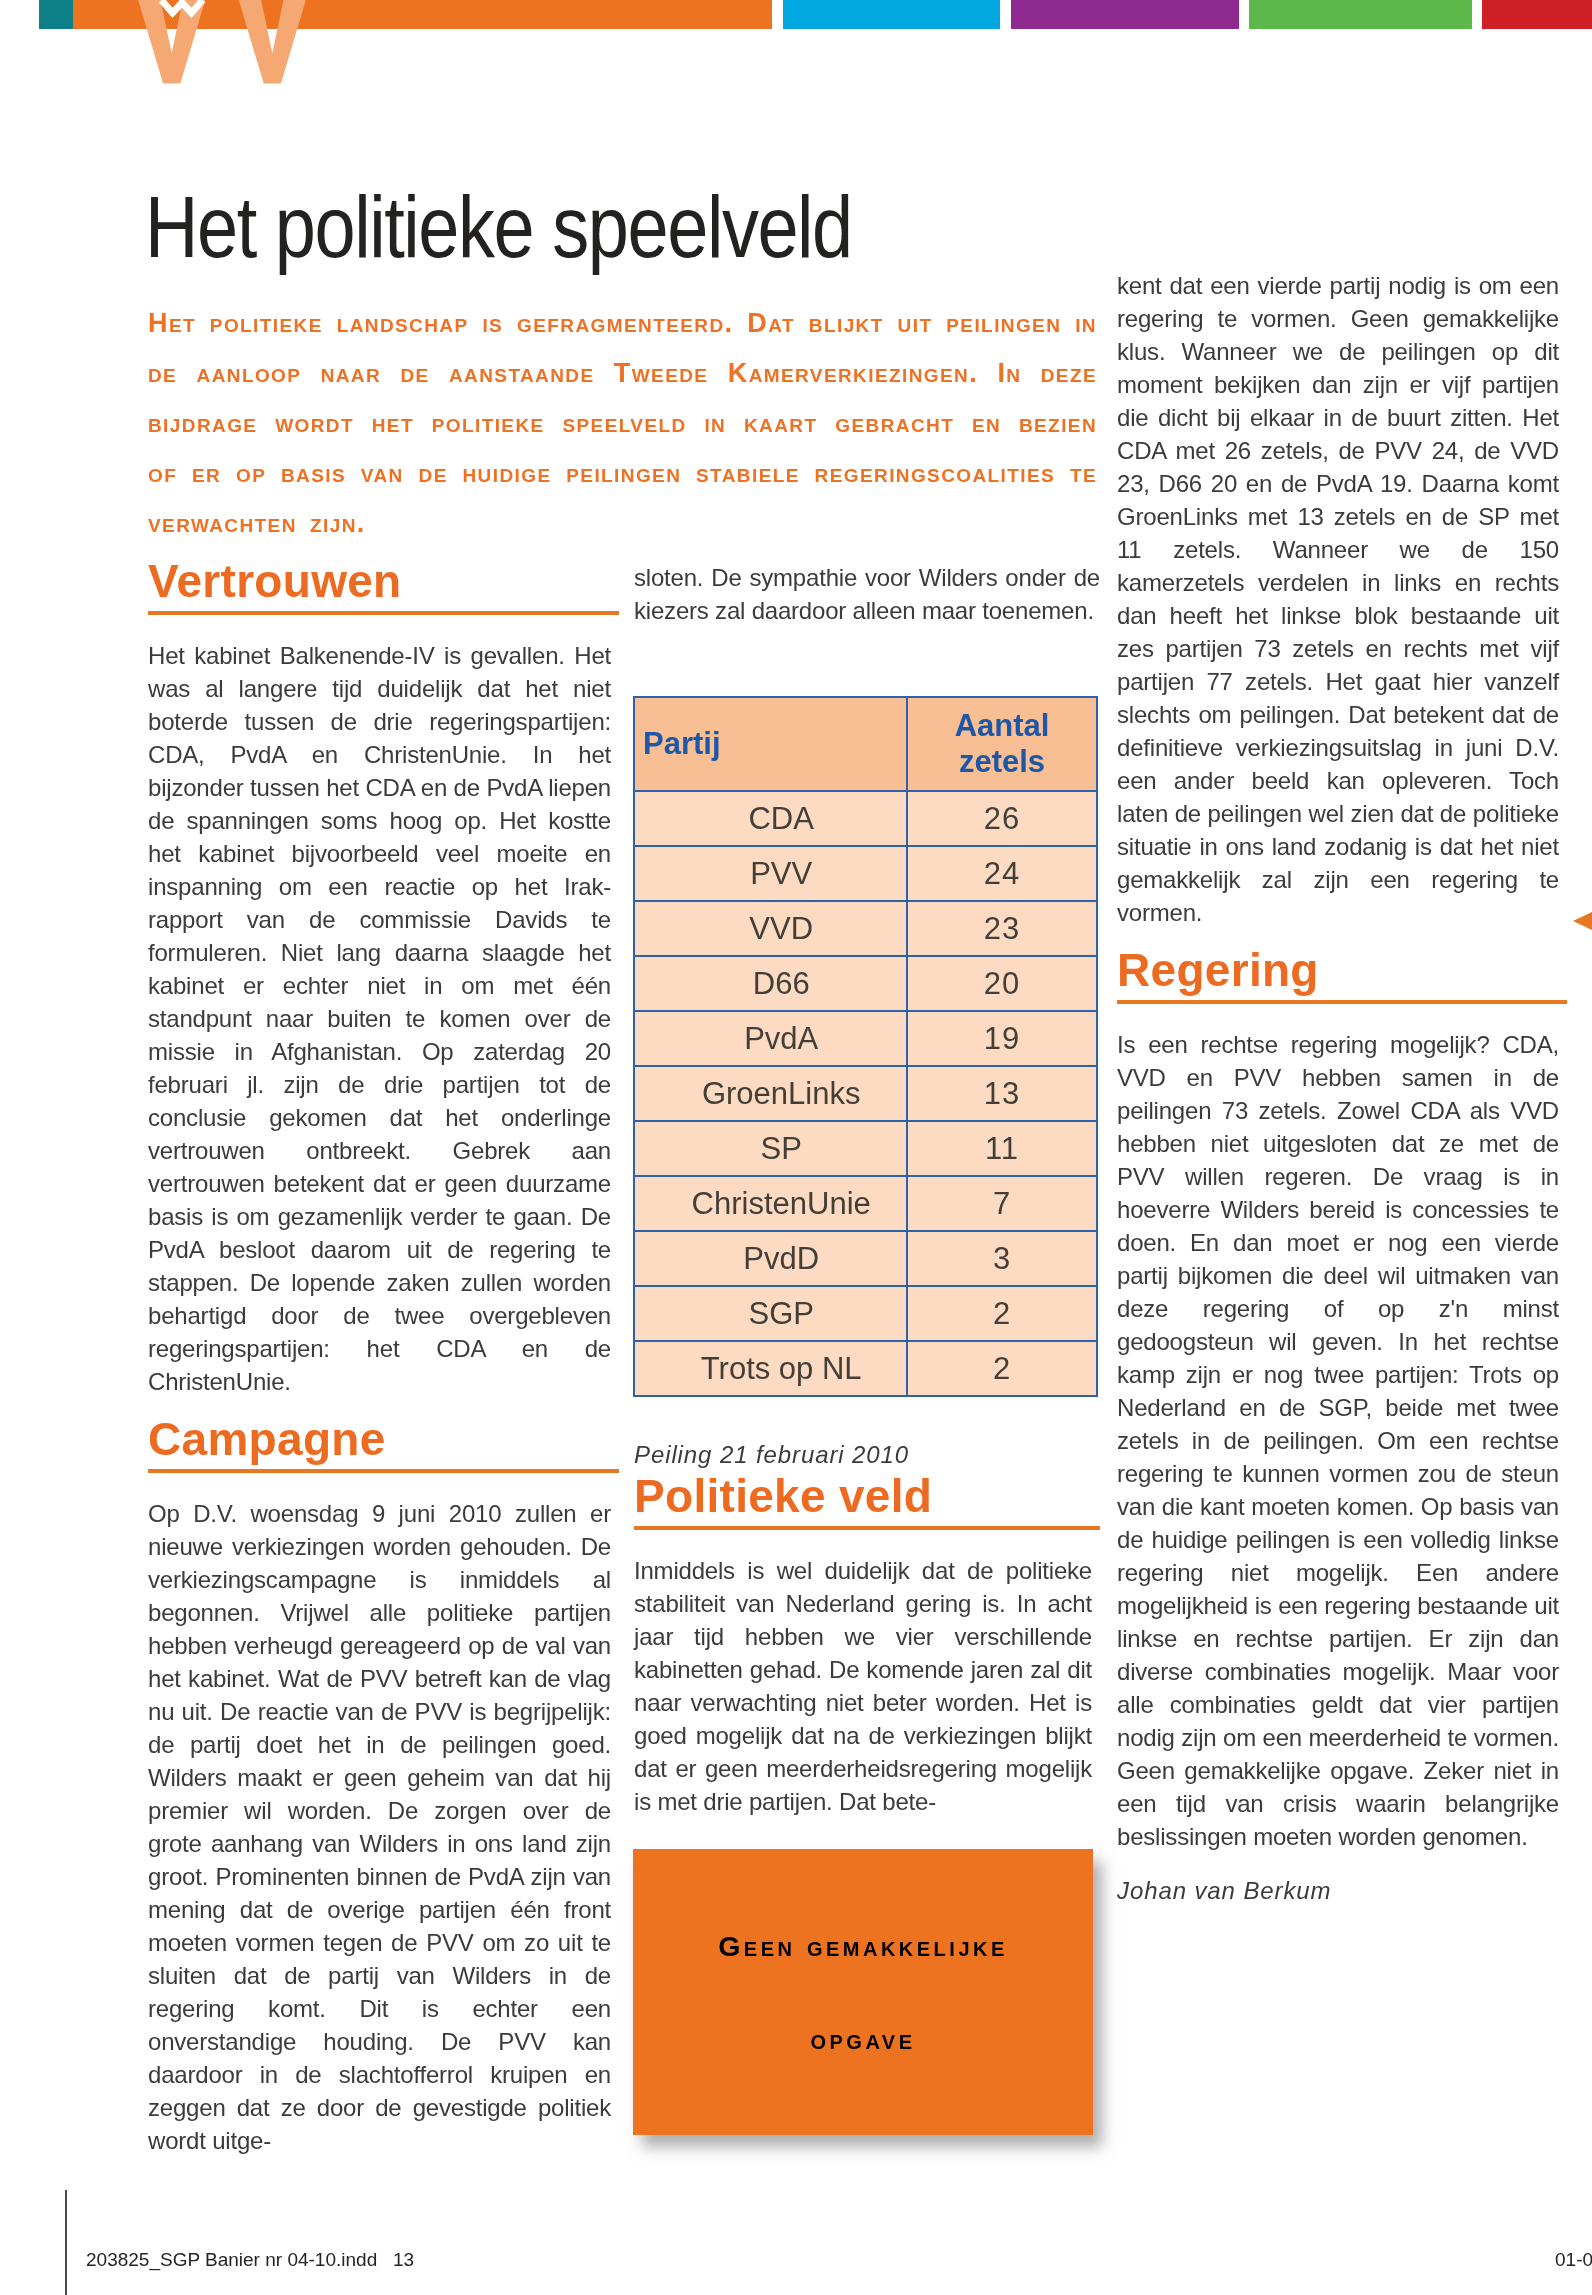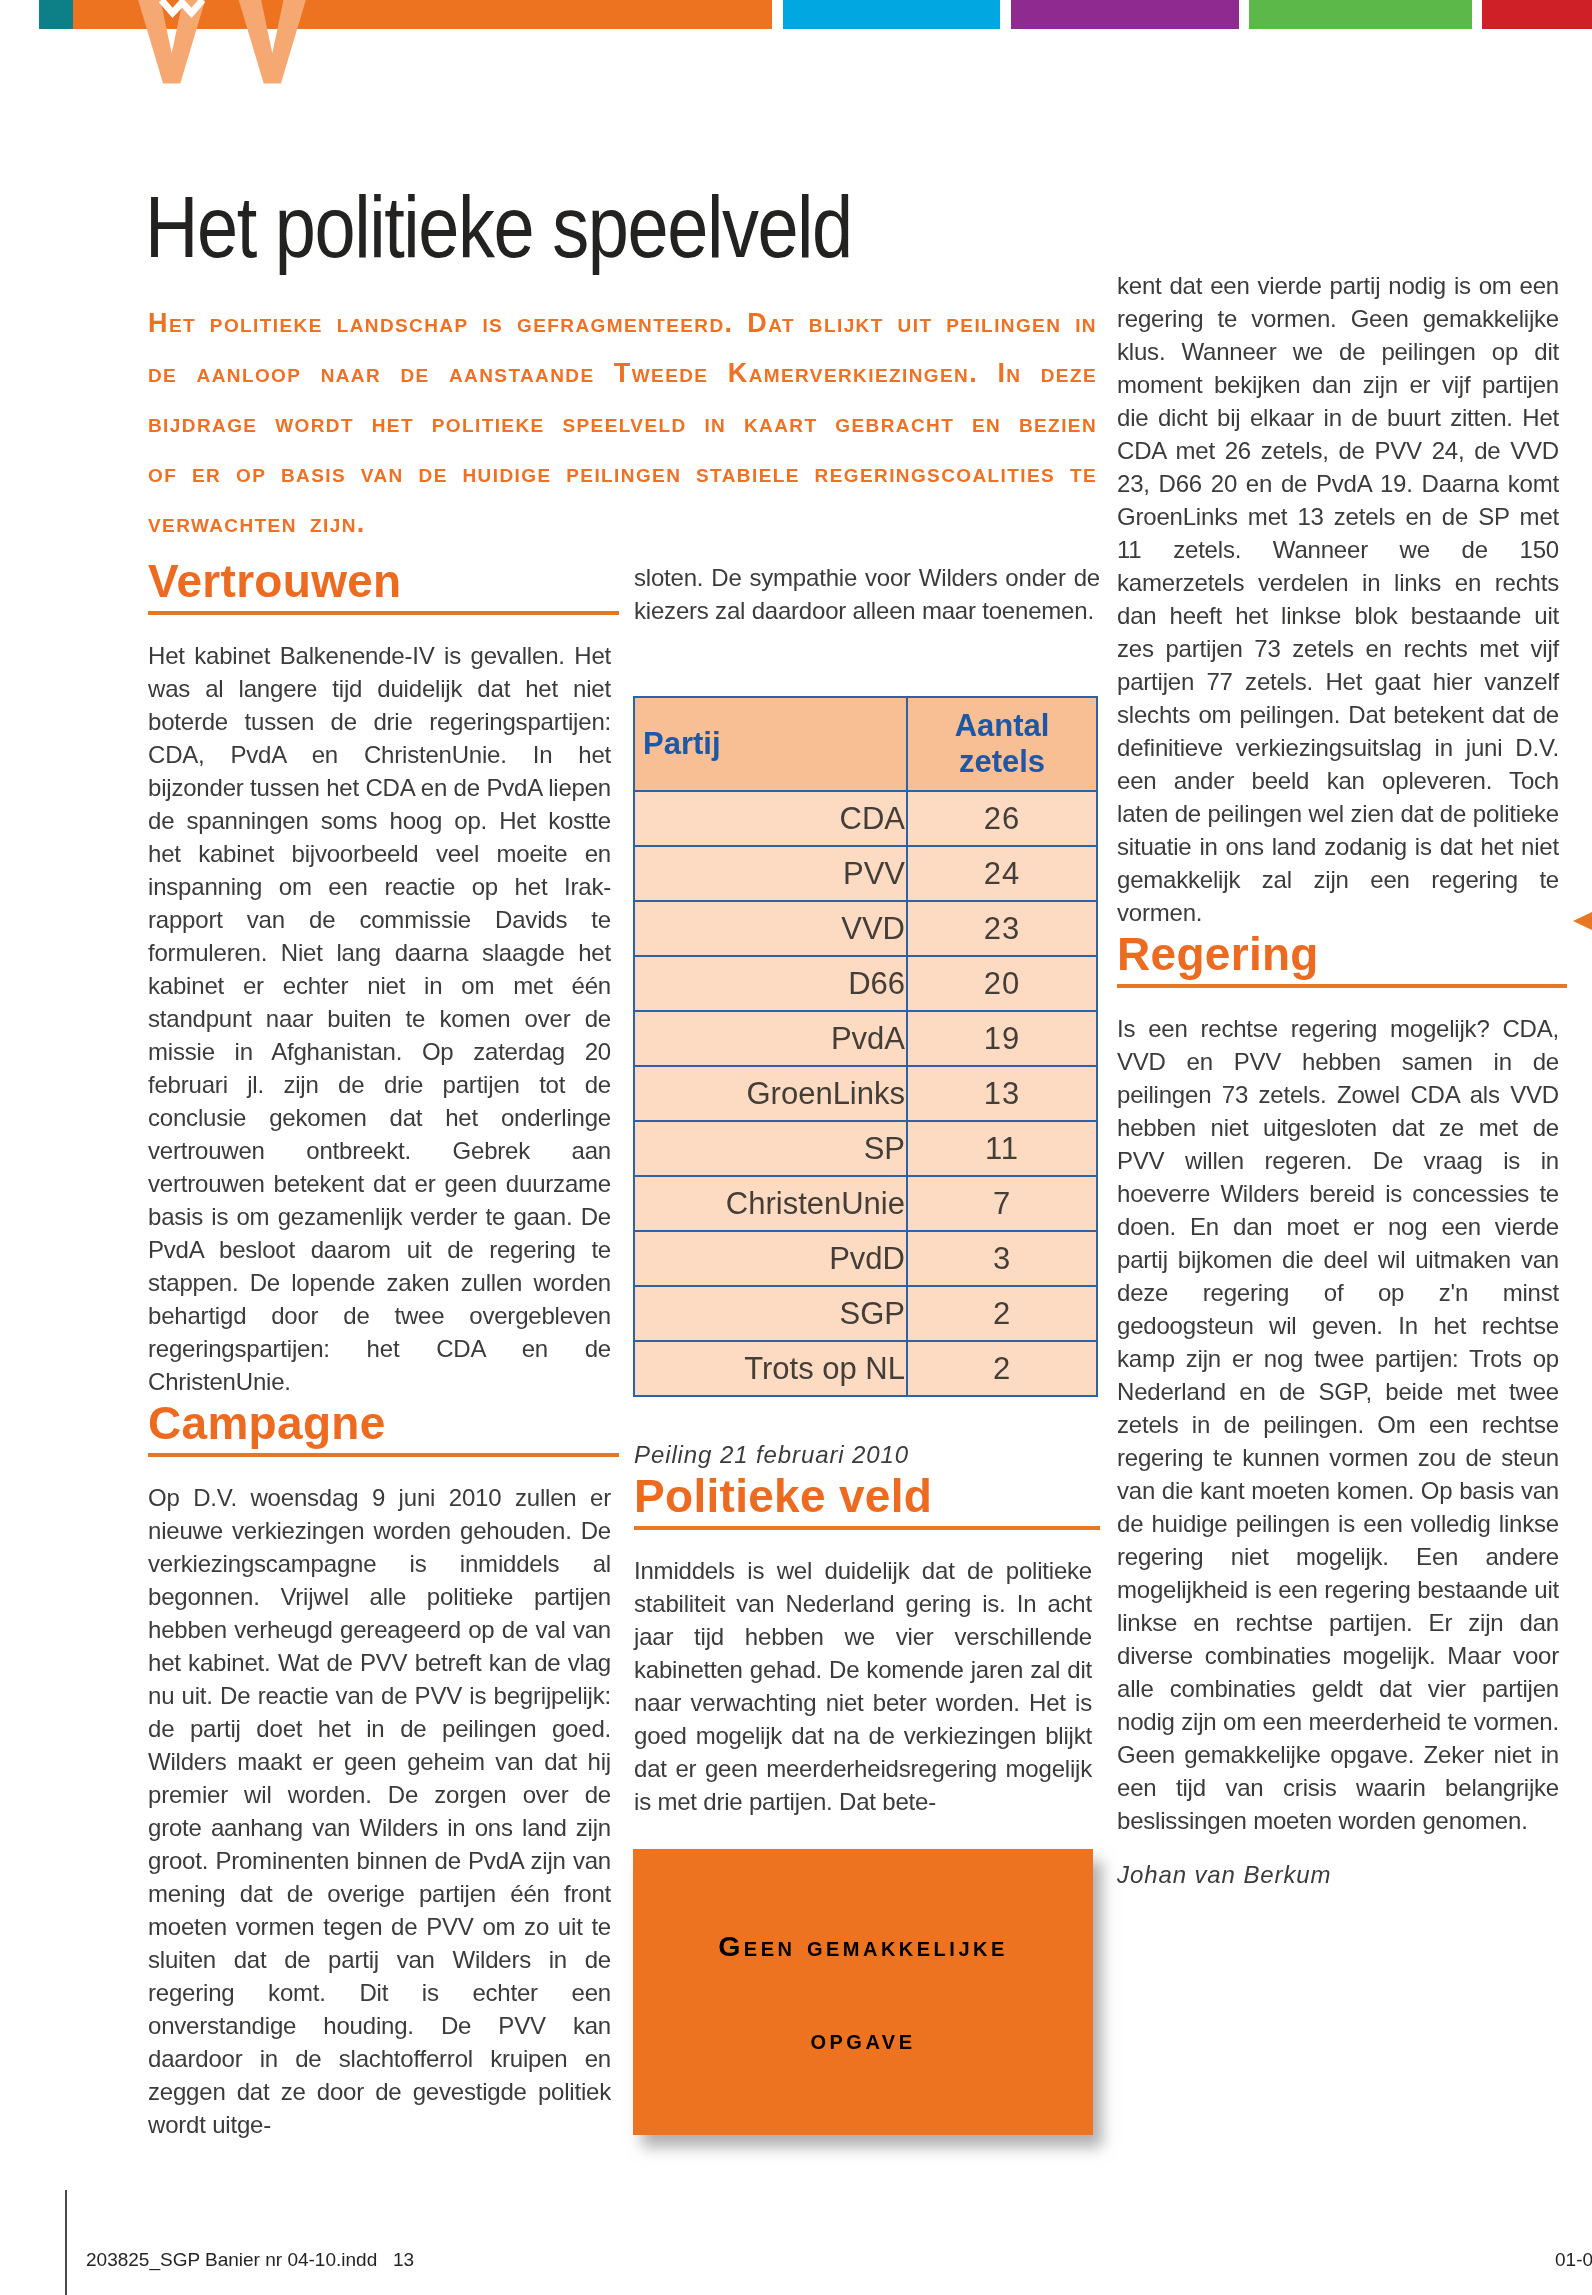--- a/index.html
+++ b/index.html
@@ -41,36 +41,36 @@
               font-style:italic; font-size:24px; color:#3b3b3a; letter-spacing:0.9px; }
   .sec-heading {
     margin:0; color:#ed6b21; font-size:46px; font-weight:bold; letter-spacing:0.3px;
     line-height:40px;
   }
   .rule { height:3.5px; background:#e87722; border:none; margin:10.4px 0 0 0; }
   .body-text {
     margin:24px 8px 0 0; font-size:24px; line-height:33px; color:#3b3b3a;
     text-align:justify; letter-spacing:-0.2px;
   }
-  .spacer-heading { margin-top:5px; }
+  .spacer-heading { margin-top:21px; }
   .author { margin:24px 0 0 0; font-style:italic; font-size:24px; color:#3b3b3a; letter-spacing:0.9px; }
   
   .seats-table {
     position:absolute; left:633px; top:696px; width:465px;
     border-collapse:collapse; background:#fcdbc2;
   }
   .seats-table th, .seats-table td { border:2.6px solid #2e62a8; }
   .seats-table th {
     background:#f8bf94; color:#1d58a8; font-size:31px; font-weight:bold;
     height:90px; line-height:1.15;
   }
   .seats-table th.th-party { text-align:left; padding-left:8px; }
   .seats-table th.th-seats { width:186px; text-align:center; }
   .seats-table td { font-size:31px; color:#443e39; height:51px; }
-  .seats-table td:first-child { padding-left:22.4px; text-align:right; }
+  .seats-table td:first-child { padding-left:22.4px; text-align:center; }
   .seats-table td:last-child  { text-align:center; letter-spacing:0.9px; }
   
   .callout {
     position:absolute; left:633px; top:1849px; width:460px; height:286px;
     background:#ee7320; box-shadow:8.6px 12px 14px rgba(110,110,110,0.55);
     display:flex; flex-direction:column; justify-content:center; align-items:center;
     color:#000000; font-weight:bold; font-variant:small-caps;
     font-size:28.5px; letter-spacing:3.5px; line-height:54px; text-align:center;gap:39px;
   }
   

